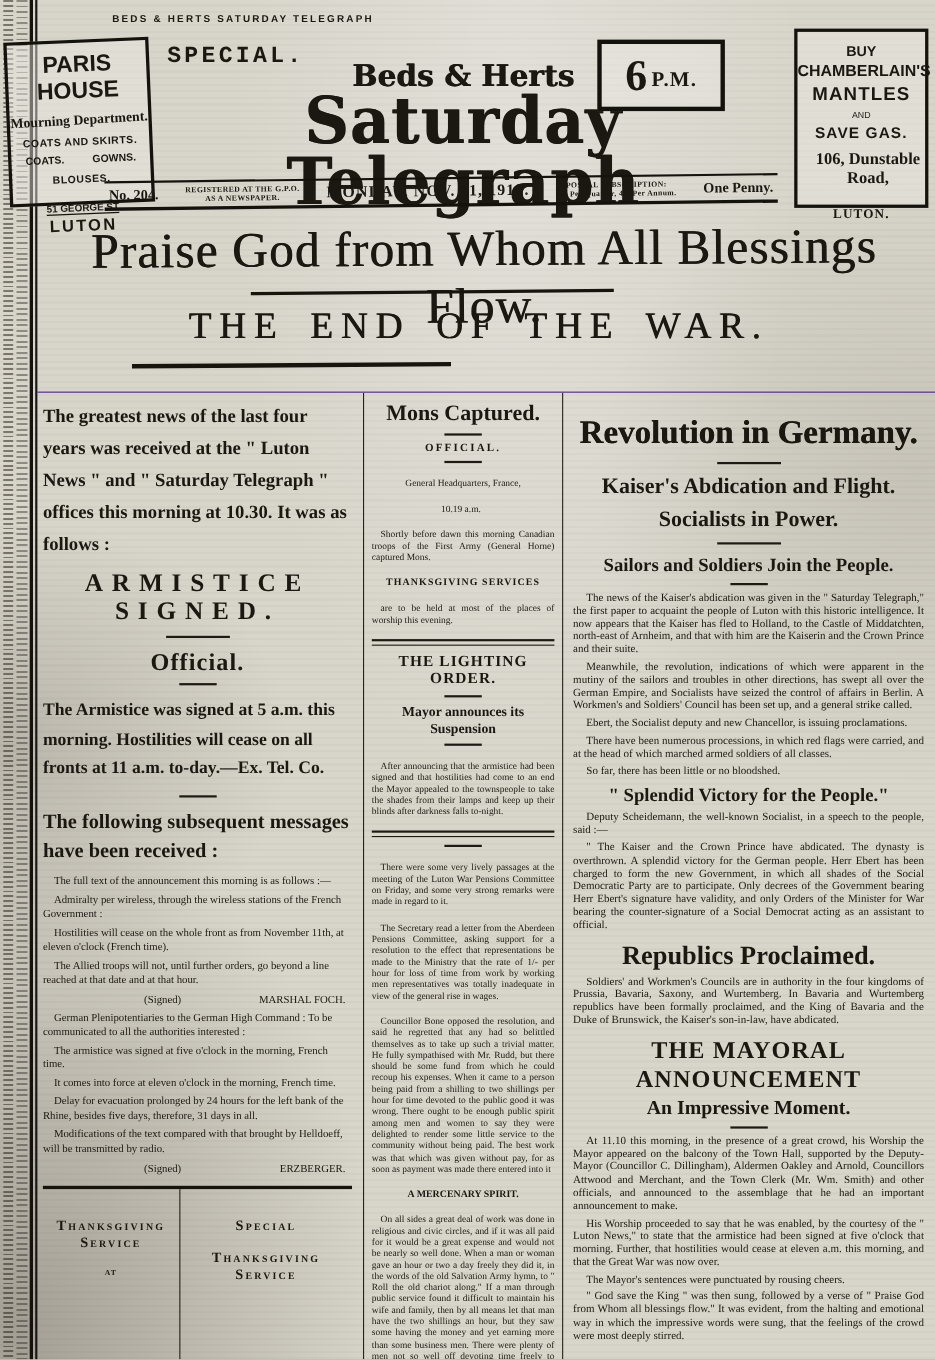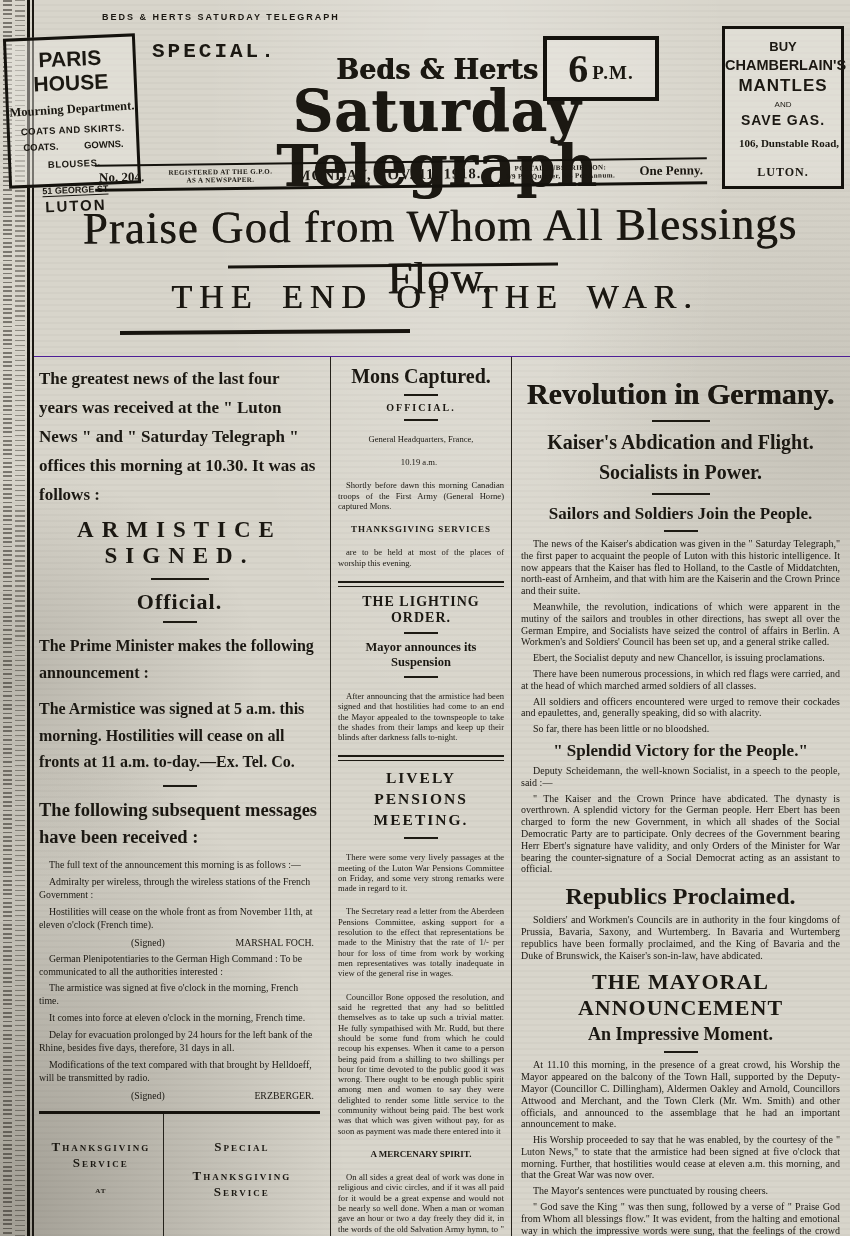--- a/index.html
+++ b/index.html
@@ -41,34 +41,34 @@
     text-align:center;font-family:"Liberation Sans",sans-serif;}
   .paris{left:6px;top:36px;width:132px;height:150px;transform:rotate(-2.4deg);padding-top:8px;box-sizing:border-box;}
   .paris-title{font-size:21px;font-weight:bold;letter-spacing:0;}
   .paris-sub{font-family:"Liberation Serif",serif;font-size:12.5px;font-weight:bold;margin-top:7px;transform:rotate(-1deg);}
   .paris-line{font-size:9.5px;font-weight:bold;margin-top:7px;letter-spacing:.5px;}
   .paris-split{display:flex;justify-content:space-around;font-size:9.5px;font-weight:bold;margin-top:5px;}
   .paris-foot{margin-top:10px;font-weight:bold;}
   .paris-foot .small{font-size:9px;border-bottom:1px solid #14120d;}
   .paris-foot .big{font-size:15px;letter-spacing:2px;}
   .special{position:absolute;left:152px;top:40px;font-size:21px;font-weight:bold;letter-spacing:3px;font-family:Liberation Mono, monospace;}
-  .mast-title{position:absolute;left:152px;top:56px;width:570px;text-align:center;}
+  .mast-title{position:absolute;left:136px;top:56px;width:570px;text-align:center;}
   .gothic{font-family:"DejaVu Serif",serif;font-weight:bold;text-shadow:.7px 0 0 currentColor;}
   .mast-small{font-size:27px;line-height:1;}
   .mast-big{font-size:56px;line-height:.95;margin-top:2px;letter-spacing:1px;transform:scaleY(1.05);}
   .pm-box{left:543px;top:36px;width:108px;height:57px;border-width:4px;display:flex;align-items:center;justify-content:center;font-family:"Liberation Serif",serif;}
   .pm-6{font-size:40px;font-weight:bold;line-height:1;}
   .pm-suffix{font-size:19px;font-weight:bold;margin-left:4px;margin-top:8px;letter-spacing:1px;}
   .chamb{left:722px;top:26px;width:122px;height:163px;padding-top:10px;box-sizing:border-box;}
   .chamb .l1{font-size:13px;font-weight:bold;}
   .chamb .l2{font-size:14.5px;font-weight:bold;margin-top:3px;}
   .chamb .l3{font-size:17px;font-weight:bold;letter-spacing:1px;margin-top:3px;}
   .chamb .l4{font-size:8px;font-weight:normal;margin-top:4px;}
   .chamb .l5{font-size:14px;font-weight:bold;margin-top:3px;letter-spacing:1px;}
-  .chamb .l6{font-family:"Liberation Serif",serif;font-size:11px;font-weight:bold;margin-top:9px;margin-left:12px;}
+  .chamb .l6{font-family:"Liberation Serif",serif;font-size:15px;font-weight:bold;margin-top:9px;margin-left:12px;}
   .chamb .l7{font-family:"Liberation Serif",serif;font-size:12px;font-weight:bold;margin-top:16px;letter-spacing:1px;}
   .dateline{
     position:absolute;left:95px;top:161px;width:612px;height:27px;
     border-top:2px solid #14120d;border-bottom:3px solid #14120d;
     transform:rotate(-.7deg);
     display:flex;align-items:center;justify-content:space-between;padding:0 4px;box-sizing:border-box;
   }
   .dl-no{font-size:13px;font-weight:bold;}
   .dl-tiny{font-size:7px;font-weight:bold;text-align:center;line-height:1.2;letter-spacing:.4px;}
   .dl-date{font-size:14.5px;font-weight:bold;letter-spacing:1px;}
@@ -198,27 +198,27 @@
   <div class="banner-rule2"></div>
 
   <div class="columns">
 
     <div class="col col-left">
       <p class="lc-intro">The greatest news of the last four years was received at the " Luton News " and " Saturday Telegraph " offices this morning at 10.30.   It was as follows :</p>
       <div class="lc-armistice">ARMISTICE  SIGNED.</div>
       <div class="dash"></div>
       <div class="lc-official">Official.</div>
       <div class="dash-sm"></div>
-      <p class="lc-para">The Prime Minister makes the following announcement :</p>
       <p class="lc-para">The Armistice was signed at 5 a.m. this morning.   Hostilities will cease on all fronts at 11 a.m. to-day.—Ex. Tel. Co.</p>
       <div class="dash-sm"></div>
       <div class="lc-subhead">The following subsequent messages have been received :</div>
       <p class="lc-msg">The full text of the announcement this morning is as follows :—</p>
       <p class="lc-msg">Admiralty per wireless, through the wireless stations of the French Government :</p>
       <p class="lc-msg">Hostilities will cease on the whole front as from November 11th, at eleven o'clock (French time).</p>
+      <p class="lc-msg">The Allied troops will not, until further orders, go beyond a line reached at that date and at that hour.</p>
       <div class="lc-signed">
         <span>(Signed)</span>
         <span>MARSHAL FOCH.</span>
       </div>
       <p class="lc-msg">German Plenipotentiaries to the German High Command :  To be communicated to all the authorities interested :</p>
       <p class="lc-msg">The armistice was signed at five o'clock in the morning, French time.</p>
       <p class="lc-msg">It comes into force at eleven o'clock in the morning, French time.</p>
       <p class="lc-msg">Delay for evacuation prolonged by 24 hours for the left bank of the Rhine, besides five days, therefore, 31 days in all.</p>
       <p class="lc-msg">Modifications of the text compared with that brought by Helldoeff, will be transmitted by radio.</p>
       <div class="lc-signed">
@@ -250,21 +250,20 @@
       <p class="mc-p">Shortly before dawn this morning Canadian troops of the First Army (General Horne) captured Mons.</p>
       <div class="mc-caps">THANKSGIVING SERVICES</div>
       <p class="mc-p">are to be held at most of the places of worship this evening.</p>
       <div class="dbl-rule"></div>
       <div class="mc-h2">THE LIGHTING ORDER.</div>
       <div class="dash-sm"></div>
       <div class="mc-h3">Mayor announces its Suspension</div>
       <div class="dash-sm"></div>
       <p class="mc-p">After announcing that the armistice had been signed and that hostilities had come to an end the Mayor appealed to the townspeople to take the shades from their lamps and keep up their blinds after darkness falls to-night.</p>
       <div class="dbl-rule"></div>
-      <div class="mc-h-pensions">LIVELY PENSIONS MEETING.</div>
       <div class="dash-sm"></div>
       <p class="mc-p">There were some very lively passages at the meeting of the Luton War Pensions Committee on Friday, and some very strong remarks were made in regard to it.</p>
       <p class="mc-p">The Secretary read a letter from the Aberdeen Pensions Committee, asking support for a resolution to the effect that representations be made to the Ministry that the rate of 1/- per hour for loss of time from work by working men representatives was totally inadequate in view of the general rise in wages.</p>
       <p class="mc-p">Councillor Bone opposed the resolution, and said he regretted that any had so belittled themselves as to take up such a trivial matter.  He fully sympathised with Mr. Rudd, but there should be some fund from which he could recoup his expenses.  When it came to a person being paid from a shilling to two shillings per hour for time devoted to the public good it was wrong.  There ought to be enough public spirit among men and women to say they were delighted to render some little service to the community without being paid.   The best work was that which was given without pay, for as soon as payment was made there entered into it</p>
       <div class="mc-subcap">A MERCENARY SPIRIT.</div>
       <p class="mc-p">On all sides a great deal of work was done in religious and civic circles, and if it was all paid for it would be a great expense and would not be nearly so well done.  When a man or woman gave an hour or two a day freely they did it, in the words of the old Salvation Army hymn, to " Roll the old chariot along."  If a man through public service found it difficult to maintain his wife and family, then by all means let that man have the two shillings an hour, but they saw some having the money and yet earning more than some business men. There were plenty of men not so well off devoting time freely to various good causes, and he hoped that in the interests of the party from which this question emanated they would withdraw the desire for payment, and be ready and willing to give their services to the community.  They must remember the privileges they enjoyed through the work in the past of men who were not paid.  He hoped that this resolution would be rejected.</p>
 
     </div>
 
     <div class="col col-right">
@@ -272,21 +271,20 @@
       <div class="dash"></div>
       <div class="rc-h2">Kaiser's Abdication and Flight.</div>
       <div class="rc-h2">Socialists in Power.</div>
       <div class="dash"></div>
       <div class="rc-h3">Sailors and Soldiers Join the People.</div>
       <div class="dash-sm"></div>
       <p class="rc-p">The news of the Kaiser's abdication was given in the " Saturday Telegraph," the first paper to acquaint the people of Luton with this historic intelligence.  It now appears that the Kaiser has fled to Holland, to the Castle of Middatchten, north-east of Arnheim, and that with him are the Kaiserin and the Crown Prince and their suite.</p>
       <p class="rc-p">Meanwhile, the revolution, indications of which were apparent in the mutiny of the sailors and troubles in other directions, has swept all over the German Empire, and Socialists have seized the control of affairs in Berlin. A Workmen's and Soldiers' Council has been set up, and a general strike called.</p>
       <p class="rc-p">Ebert, the Socialist deputy and new Chancellor, is issuing proclamations.</p>
       <p class="rc-p">There have been numerous processions, in which red flags were carried, and at the head of which marched armed soldiers of all classes.</p>
-      <p class="rc-p">All soldiers and officers encountered were urged to remove their cockades and epaulettes, and, generally speaking, did so with alacrity.</p>
       <p class="rc-p">So far, there has been little or no bloodshed.</p>
       <div class="rc-hq">" Splendid Victory for the People."</div>
       <p class="rc-p">Deputy Scheidemann, the well-known Socialist, in a speech to the people, said :—</p>
       <p class="rc-p">" The Kaiser and the Crown Prince have abdicated.  The dynasty is overthrown.  A splendid victory for the German people.   Herr Ebert has been charged to form the new Government, in which all shades of the Social Democratic Party are to participate.  Only decrees of the Government bearing Herr Ebert's signature have validity, and only Orders of the Minister for War bearing the counter-signature of a Social Democrat acting as an assistant to official.</p>
       <div class="rc-republics">Republics Proclaimed.</div>
       <p class="rc-p">Soldiers' and Workmen's Councils are in authority in the four kingdoms of Prussia, Bavaria, Saxony, and Wurtemberg.  In Bavaria and Wurtemberg republics have been formally proclaimed, and the King of Bavaria and the Duke of Brunswick, the Kaiser's son-in-law, have abdicated.</p>
       <div class="rc-mayoral">THE MAYORAL ANNOUNCEMENT</div>
       <div class="rc-mayoral-sub">An Impressive Moment.</div>
       <div class="dash-sm"></div>
       <p class="rc-p">At 11.10 this morning, in the presence of a great crowd, his Worship the Mayor appeared on the balcony of the Town Hall, supported by the Deputy-Mayor (Councillor C. Dillingham), Aldermen Oakley and Arnold, Councillors Attwood and Merchant, and the Town Clerk (Mr. Wm. Smith) and other officials, and announced to the assemblage that he had an important announcement to make.</p>

